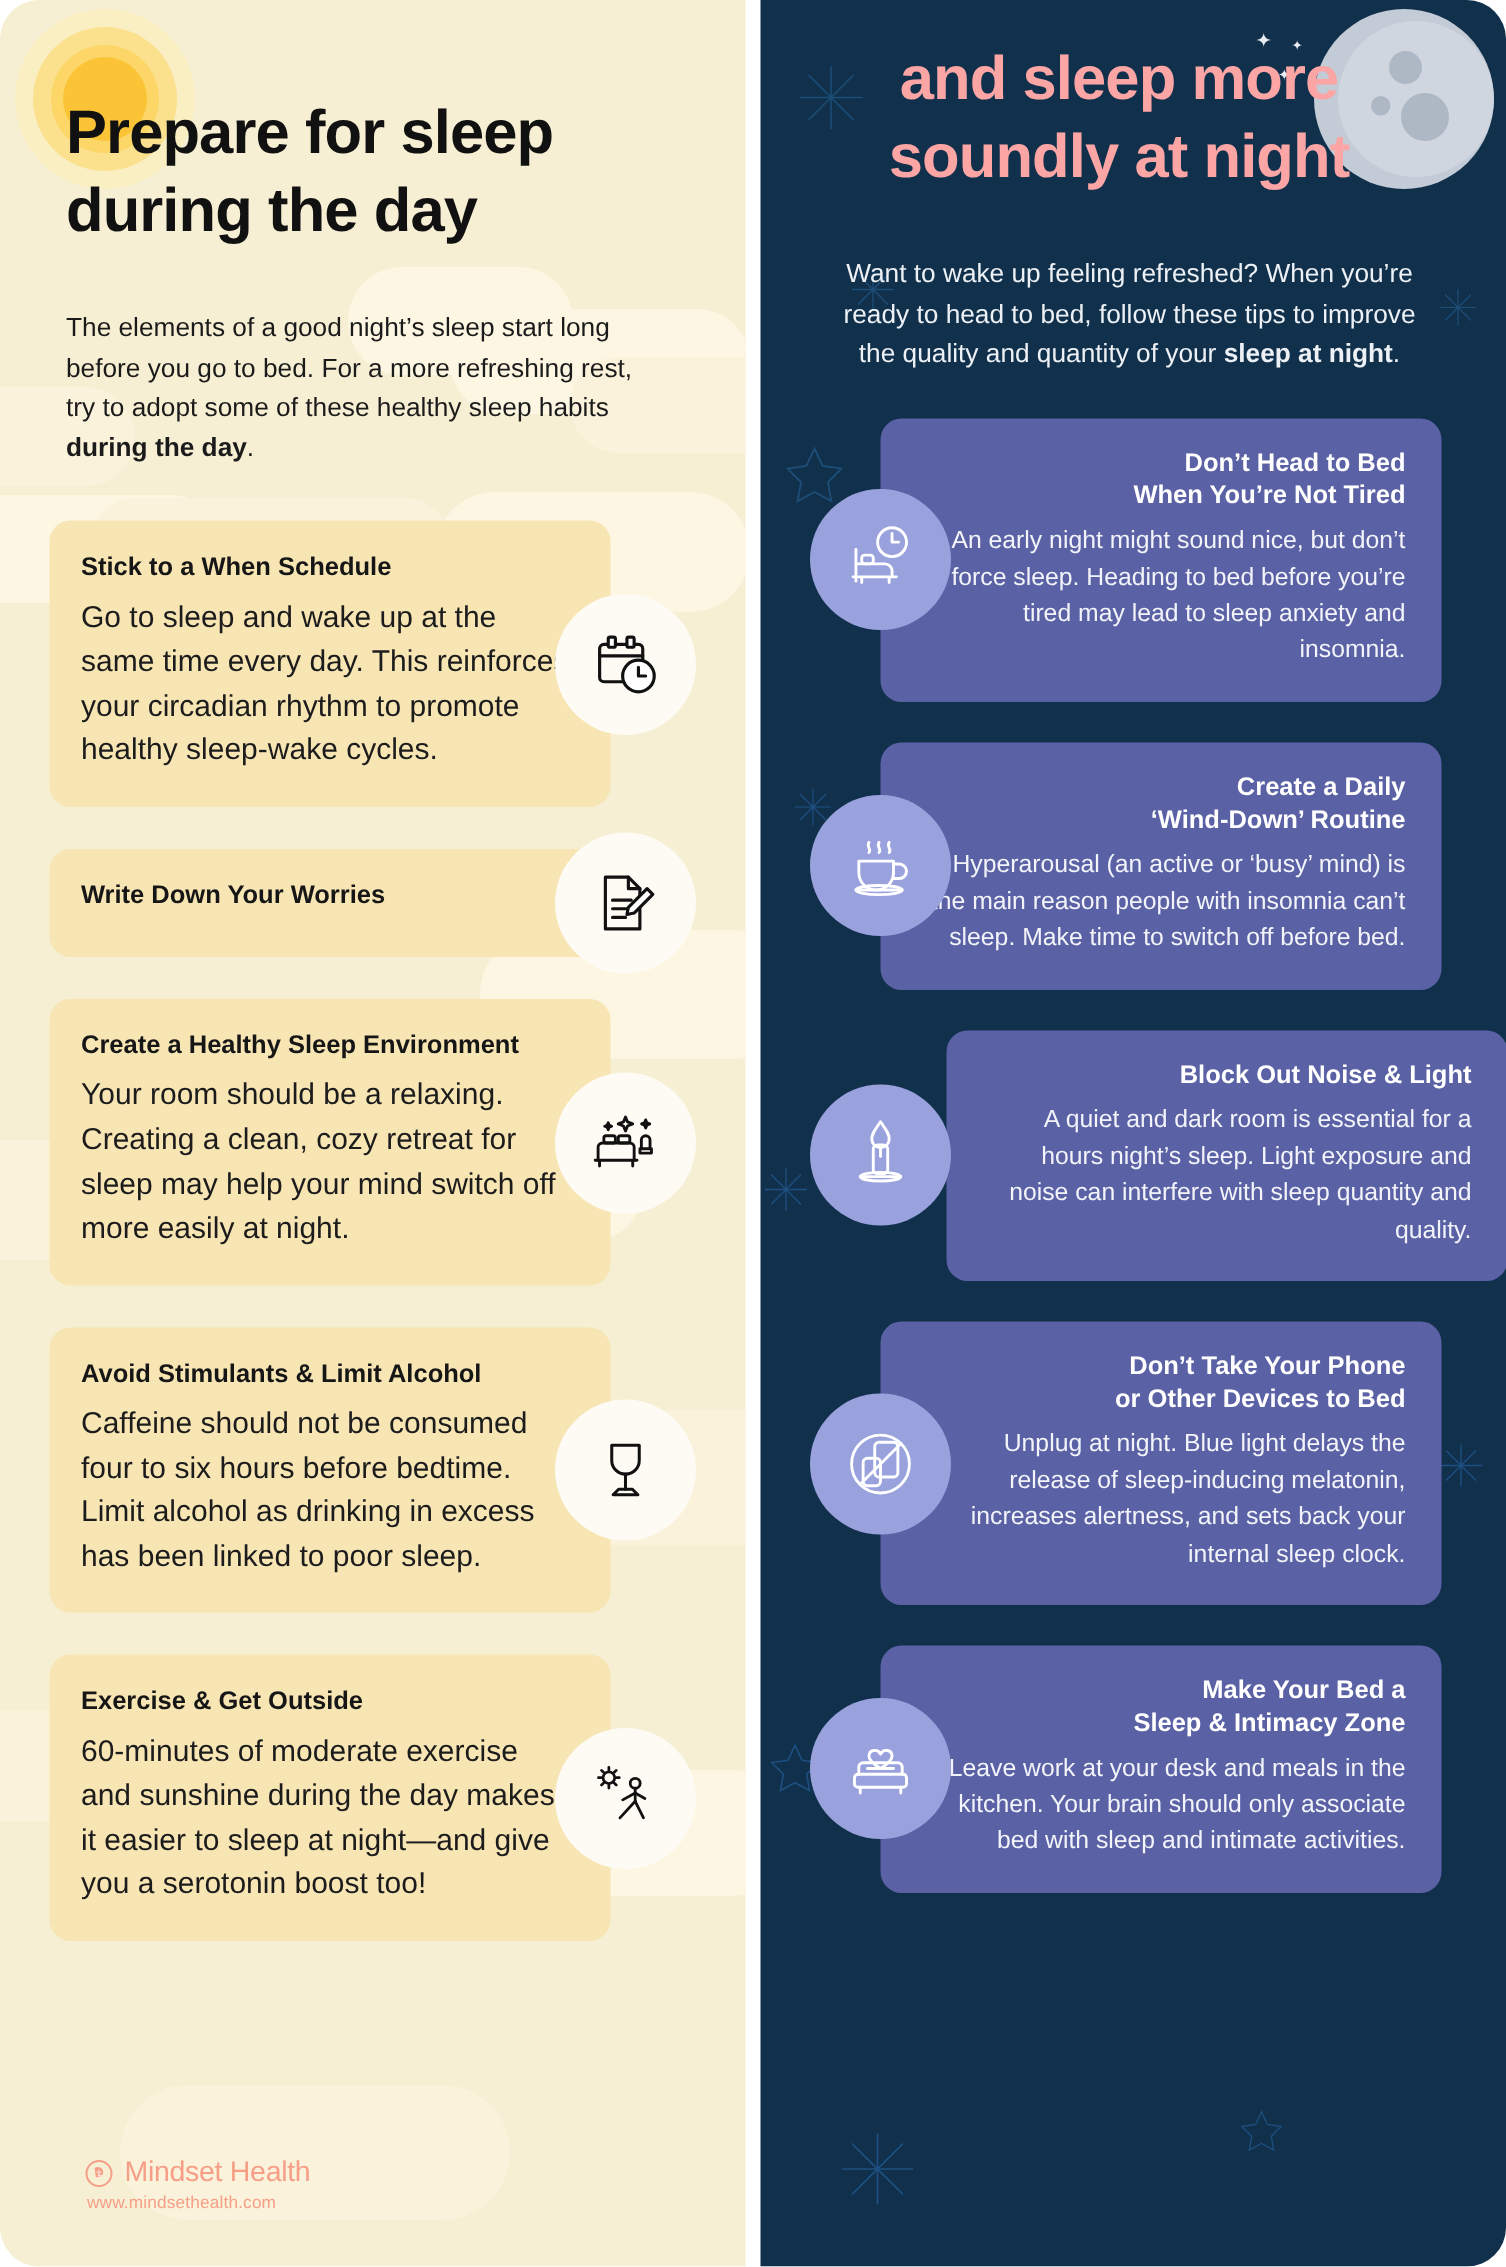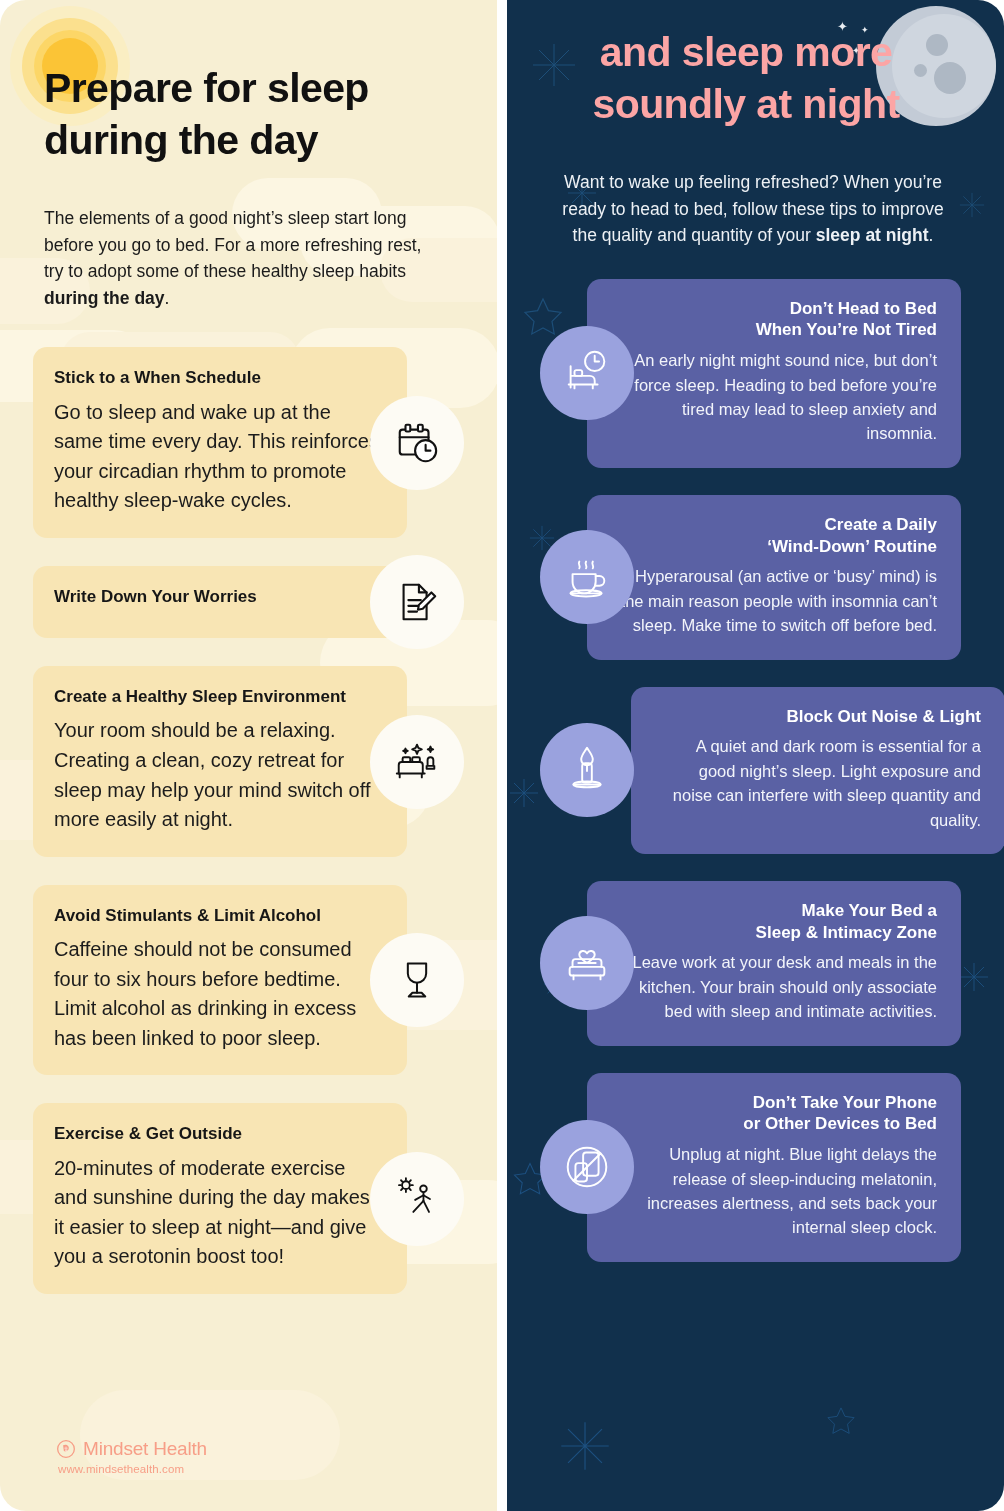--- a/index.html
+++ b/index.html
@@ -351,21 +351,21 @@
             <path d="M14 6h20v11a10 10 0 0 1-20 0z"></path>
             <path d="M24 27v11"></path>
             <path d="M15 42h18l-4-4h-10z"></path>
           </svg>
         </div>
       </div>
 
       <div class="card-row" style="margin-top:28px;">
         <div class="card-day">
           <div class="c-title">Exercise &amp; Get Outside</div>
-          <div class="c-body">20-minutes of moderate exercise and sunshine during the day makes it easier to sleep at night—and give you a serotonin boost too!</div>
+          <div class="c-body">60-minutes of moderate exercise and sunshine during the day makes it easier to sleep at night—and give you a serotonin boost too!</div>
         </div>
         <div class="icon-day ico">
           <svg width="48" height="48" viewBox="0 0 52 52" fill="none" stroke="#111" stroke-width="2" stroke-linecap="round" stroke-linejoin="round">
             <circle cx="14" cy="11" r="4.2"></circle>
             <path d="M14 3.5v2M14 16.5v2M6.5 11h2M19.5 11h2M8.7 5.7l1.4 1.4M17.9 14.9l1.4 1.4M19.3 5.7l-1.4 1.4M10.1 14.9l-1.4 1.4"></path>
             <circle cx="33" cy="15" r="3.6"></circle>
             <path d="M33 19v9"></path>
             <path d="M33 28L22 40"></path>
             <path d="M33 28l6 12"></path>
             <path d="M33 22l7 4"></path>
@@ -517,66 +517,66 @@
             <path d="M19 18c2-2-2-4 0-7M26 18c2-2-2-4 0-7M33 18c2-2-2-4 0-7"></path>
           </svg>
         </div>
       </div>
 
       <div class="card-row" style="margin-top:27px;padding-left:44px;">
         <div class="card-night">
           <div class="c-title">
             <span>Block Out Noise &amp; Light</span>
           </div>
-          <div class="c-body">A quiet and dark room is essential for a good night’s sleep. Light exposure and noise can interfere with sleep quantity and quality.</div>
+          <div class="c-body">A quiet and dark room is essential for a hours night’s sleep. Light exposure and noise can interfere with sleep quantity and quality.</div>
         </div>
         <div class="icon-night ico">
           <svg width="52" height="52" viewBox="0 0 54 54" fill="none" stroke="#ffffff" stroke-width="2" stroke-linecap="round" stroke-linejoin="round">
             <path d="M27 4c4 6 6 8 6 12a6 6 0 0 1-12 0c0-4 2-6 6-12z"></path>
             <path d="M27 22v6"></path>
             <rect x="22" y="20" width="10" height="20" rx="3"></rect>
             <path d="M13 42h28"></path>
             <ellipse cx="27" cy="42" rx="14" ry="3"></ellipse>
           </svg>
         </div>
       </div>
 
       <div class="card-row" style="margin-top:27px;">
         <div class="card-night">
           <div class="c-title">
+            <span>Don’t Take Your Phone</span><br>
+            <span>or Other Devices to Bed</span>
+          </div>
+          <div class="c-body">Unplug at night. Blue light delays the release of sleep-inducing melatonin, increases alertness, and sets back your internal sleep clock.</div>
+        </div>
+        <div class="icon-night ico">
+          <svg width="54" height="54" viewBox="0 0 56 56" fill="none" stroke="#ffffff" stroke-width="2" stroke-linecap="round" stroke-linejoin="round">
+            <circle cx="28" cy="28" r="20"></circle>
+            <rect x="24" y="13" width="16" height="24" rx="3"></rect>
+            <rect x="16" y="24" width="12" height="19" rx="3"></rect>
+            <path d="M14 42L42 14"></path>
+          </svg>
+        </div>
+      </div>
+
+      <div class="card-row" style="margin-top:27px;">
+        <div class="card-night">
+          <div class="c-title">
             <span>Make Your Bed a</span><br>
             <span>Sleep &amp; Intimacy Zone</span>
           </div>
           <div class="c-body">Leave work at your desk and meals in the kitchen. Your brain should only associate bed with sleep and intimate activities.</div>
         </div>
         <div class="icon-night ico">
           <svg width="54" height="54" viewBox="0 0 56 56" fill="none" stroke="#ffffff" stroke-width="2" stroke-linecap="round" stroke-linejoin="round">
             <path d="M28 18c-2-4-8-3-8 1.5 0 3.4 5 6.5 8 8.5 3-2 8-5.1 8-8.5C36 15 30 14 28 18z"></path>
             <path d="M13 32v-5a3 3 0 0 1 3-3h24a3 3 0 0 1 3 3v5"></path>
             <rect x="10" y="32" width="36" height="9" rx="2.5"></rect>
             <path d="M14 41v4M42 41v4"></path>
             <path d="M19 28h8M29 28h8"></path>
           </svg>
         </div>
       </div>
 
-      <div class="card-row" style="margin-top:27px;">
-        <div class="card-night">
-          <div class="c-title">
-            <span>Don’t Take Your Phone</span><br>
-            <span>or Other Devices to Bed</span>
-          </div>
-          <div class="c-body">Unplug at night. Blue light delays the release of sleep-inducing melatonin, increases alertness, and sets back your internal sleep clock.</div>
-        </div>
-        <div class="icon-night ico">
-          <svg width="54" height="54" viewBox="0 0 56 56" fill="none" stroke="#ffffff" stroke-width="2" stroke-linecap="round" stroke-linejoin="round">
-            <circle cx="28" cy="28" r="20"></circle>
-            <rect x="24" y="13" width="16" height="24" rx="3"></rect>
-            <rect x="16" y="24" width="12" height="19" rx="3"></rect>
-            <path d="M14 42L42 14"></path>
-          </svg>
-        </div>
-      </div>
-
     </div>
   </div>
 
 </div>
 
 </body></html>

